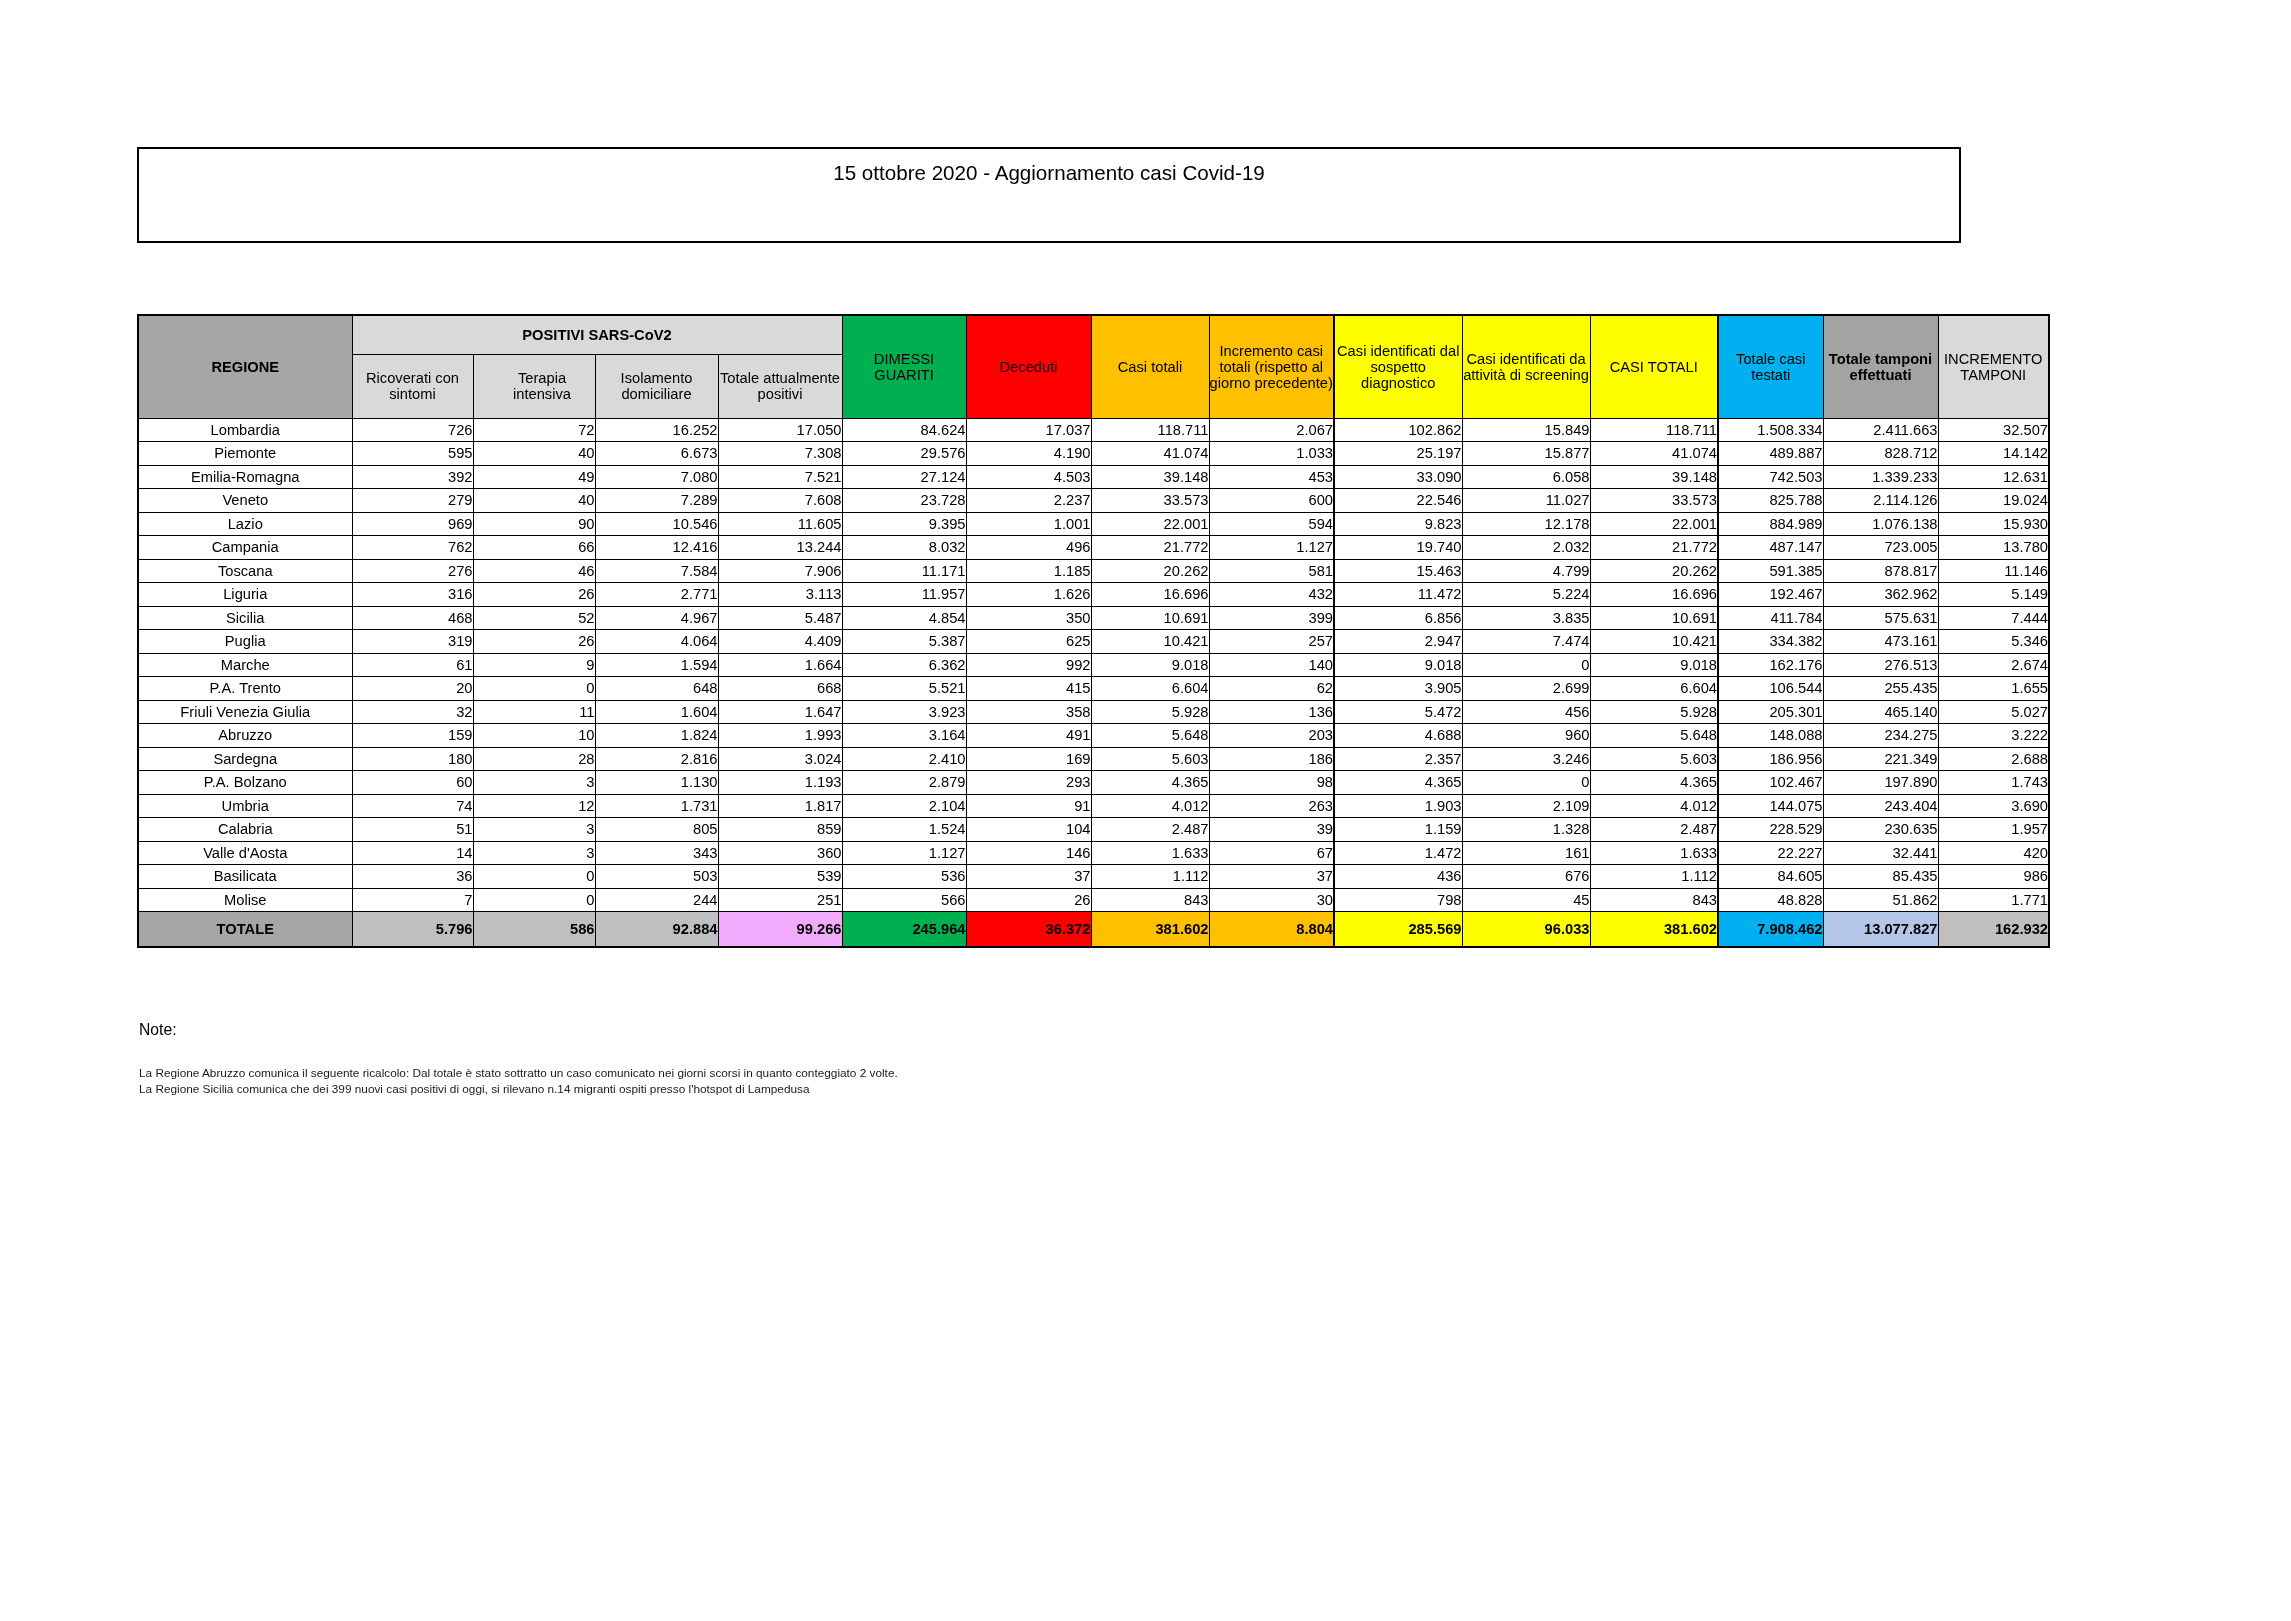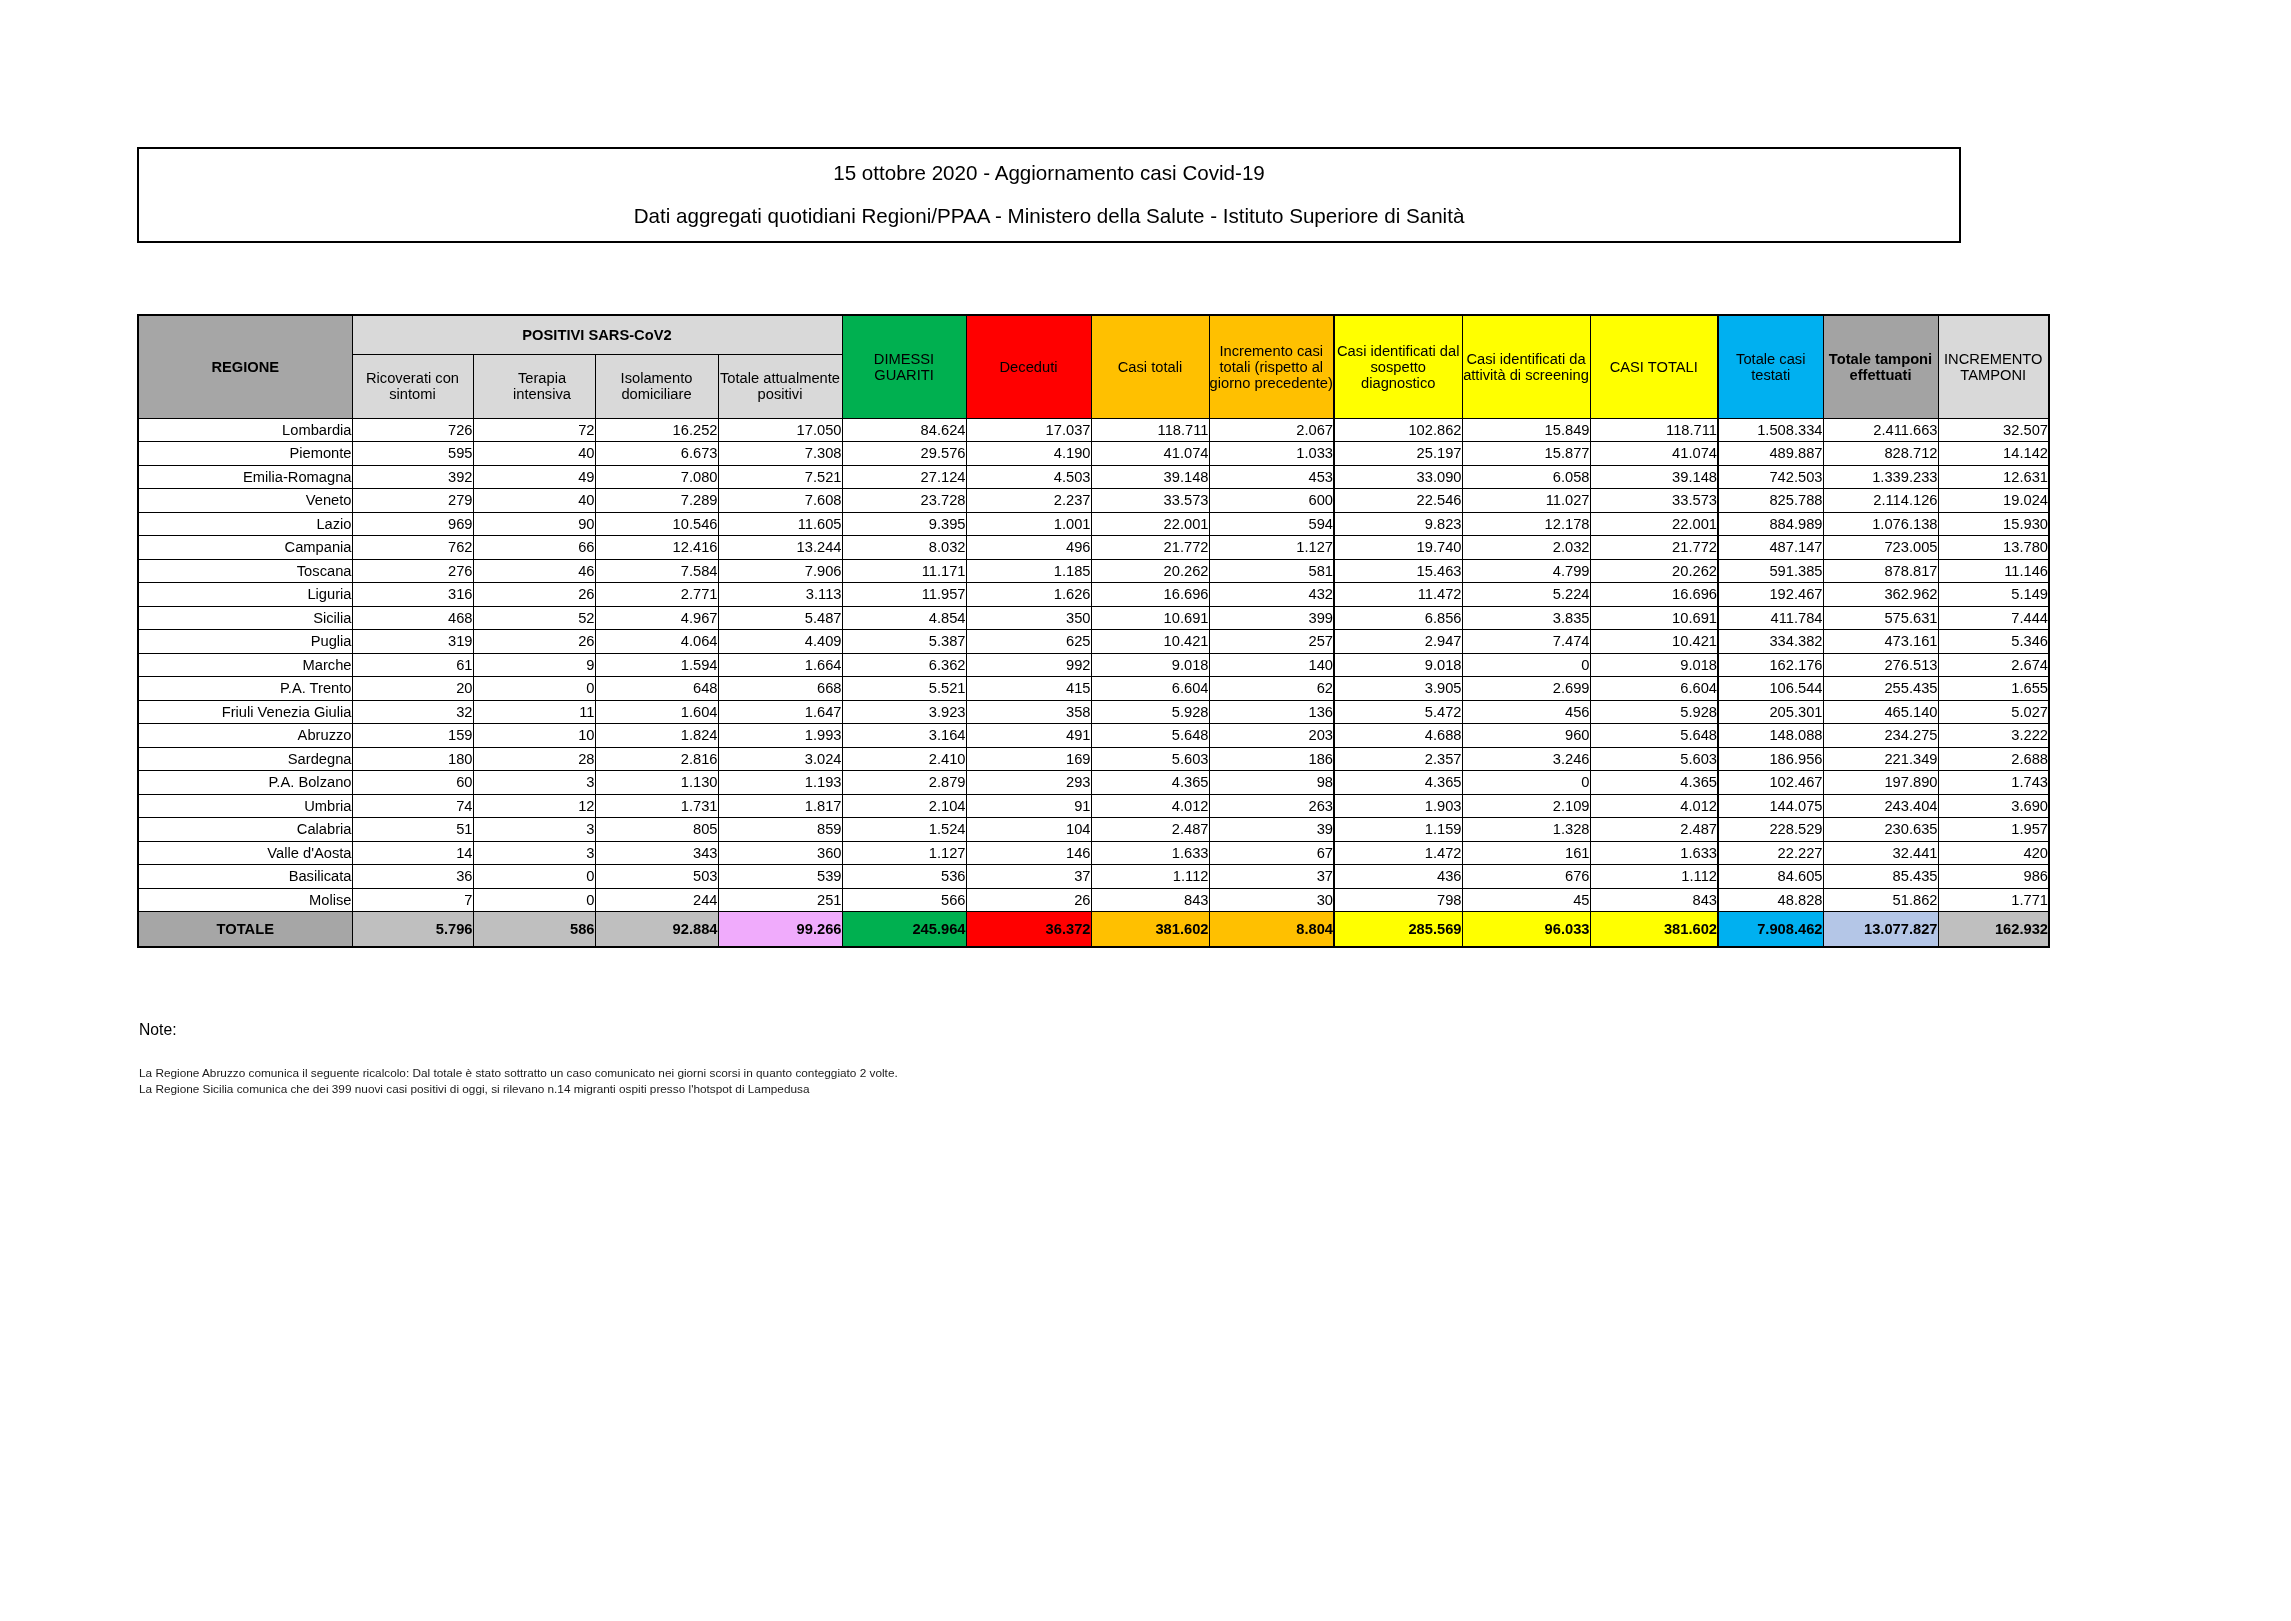--- a/index.html
+++ b/index.html
@@ -24,40 +24,39 @@
     border:2px solid #000;
   }
   table.main th, table.main td {
     border:1px solid #000; overflow:hidden; white-space:normal;
     font-size:14.7px; vertical-align:middle; box-sizing:border-box; padding:0;
   }
   th.regioneH { background:#A6A6A6; font-weight:bold; font-size:15.7px; }
   th.groupH   { background:#D9D9D9; font-weight:bold; font-size:19.6px; height:39px; }
   th.subH     { height:64px; padding:2px 3.9px; font-weight:normal; }
   th.colH     { padding:2px 3.9px; font-weight:normal; }
-  td.region   { text-align:right; padding-left:3.9px; height:15px; background:#fff; }
+  td.region   { text-align:center; padding-left:3.9px; height:15px; background:#fff; }
   td.num      { text-align:right; padding-right:4.9px; height:23.5px; background:#fff; }
   .thickL     { border-left:2.9px solid #000 !important; }
   tfoot td    { font-weight:bold; height:35px; }
   td.total-label { background:#A6A6A6; text-align:center; }
 
   
   .note-label {
     position:absolute; left:139px; top:1021px; font-size:15.7px; line-height:17.6px;
   }
   .note-lines {
     position:absolute; left:139px; top:1066px; font-size:11.8px; line-height:15.7px; color:#1a1a1a;
   }
 </style>
 </head>
 <body>
 
 <div class="title-box">
   <div class="title-line">15 ottobre 2020 - Aggiornamento casi Covid-19</div>
-  <div class="title-line">Dati aggregati quotidiani Regioni/PPAA - Ministero della Salute - Istituto Superiore di Sanità</div>
 </div>
 
 <table class="main">
   <colgroup>
     <col style="width:214px">
       <col style="width:121px">
       <col style="width:122px">
       <col style="width:123px">
     <col style="width:124px">
       <col style="width:124px">

